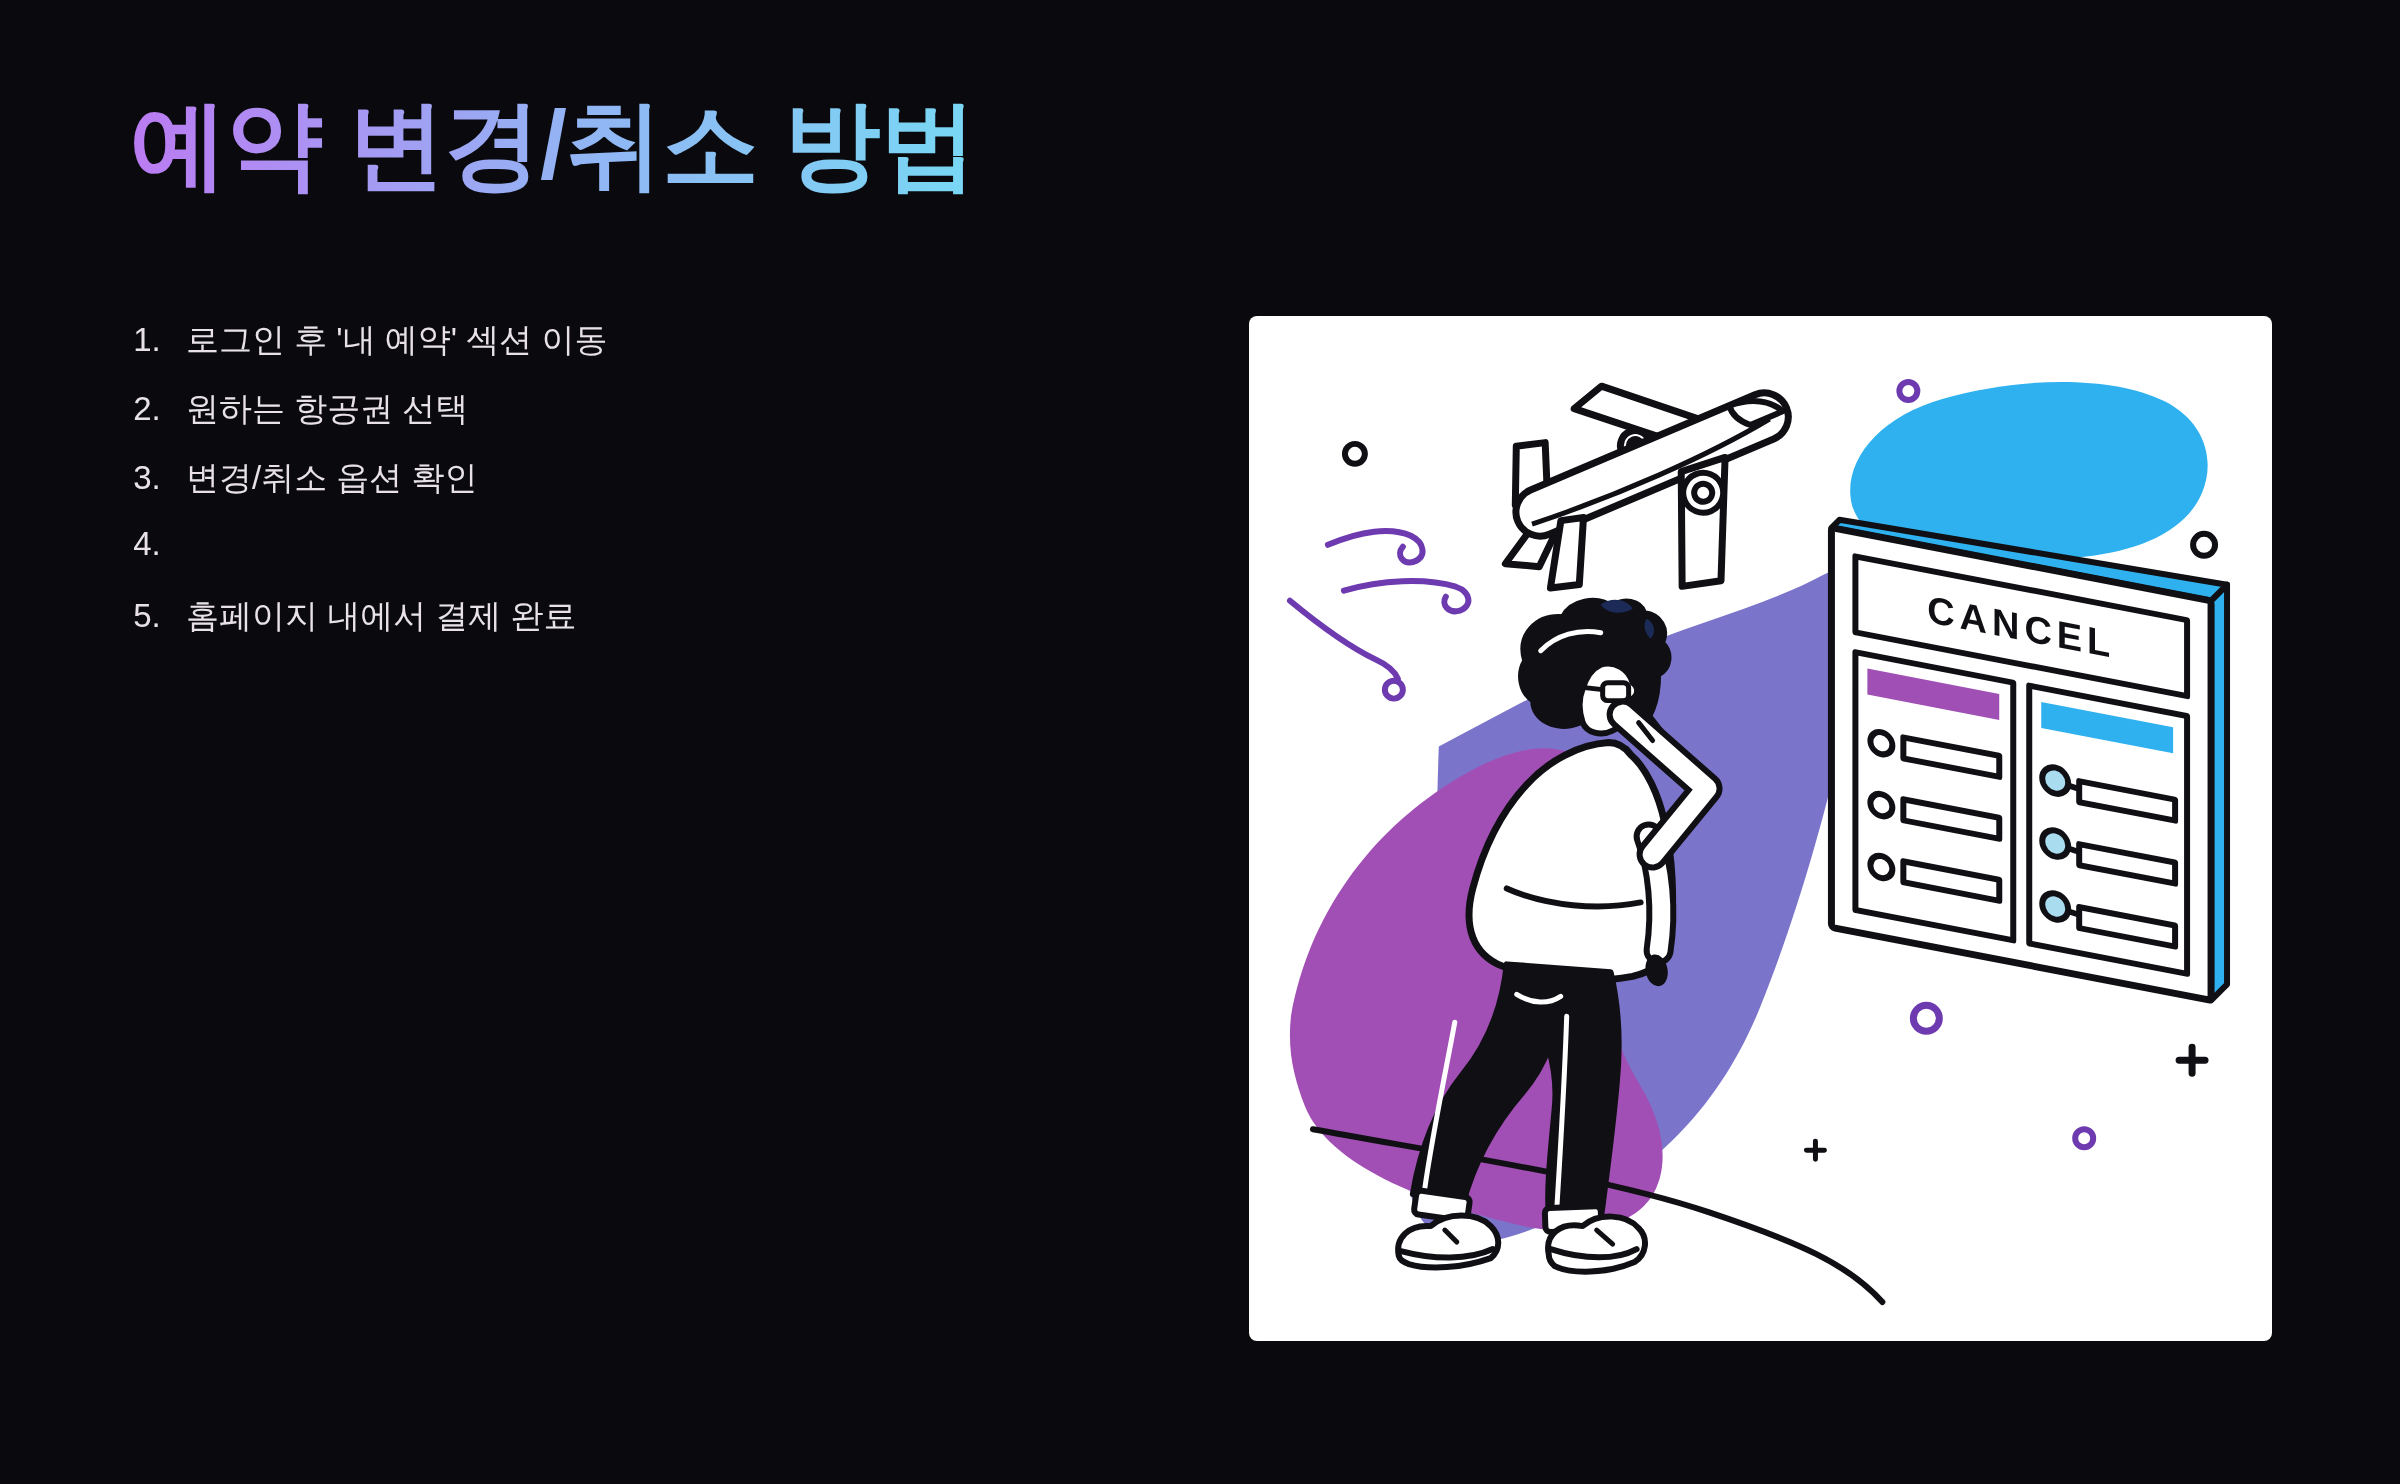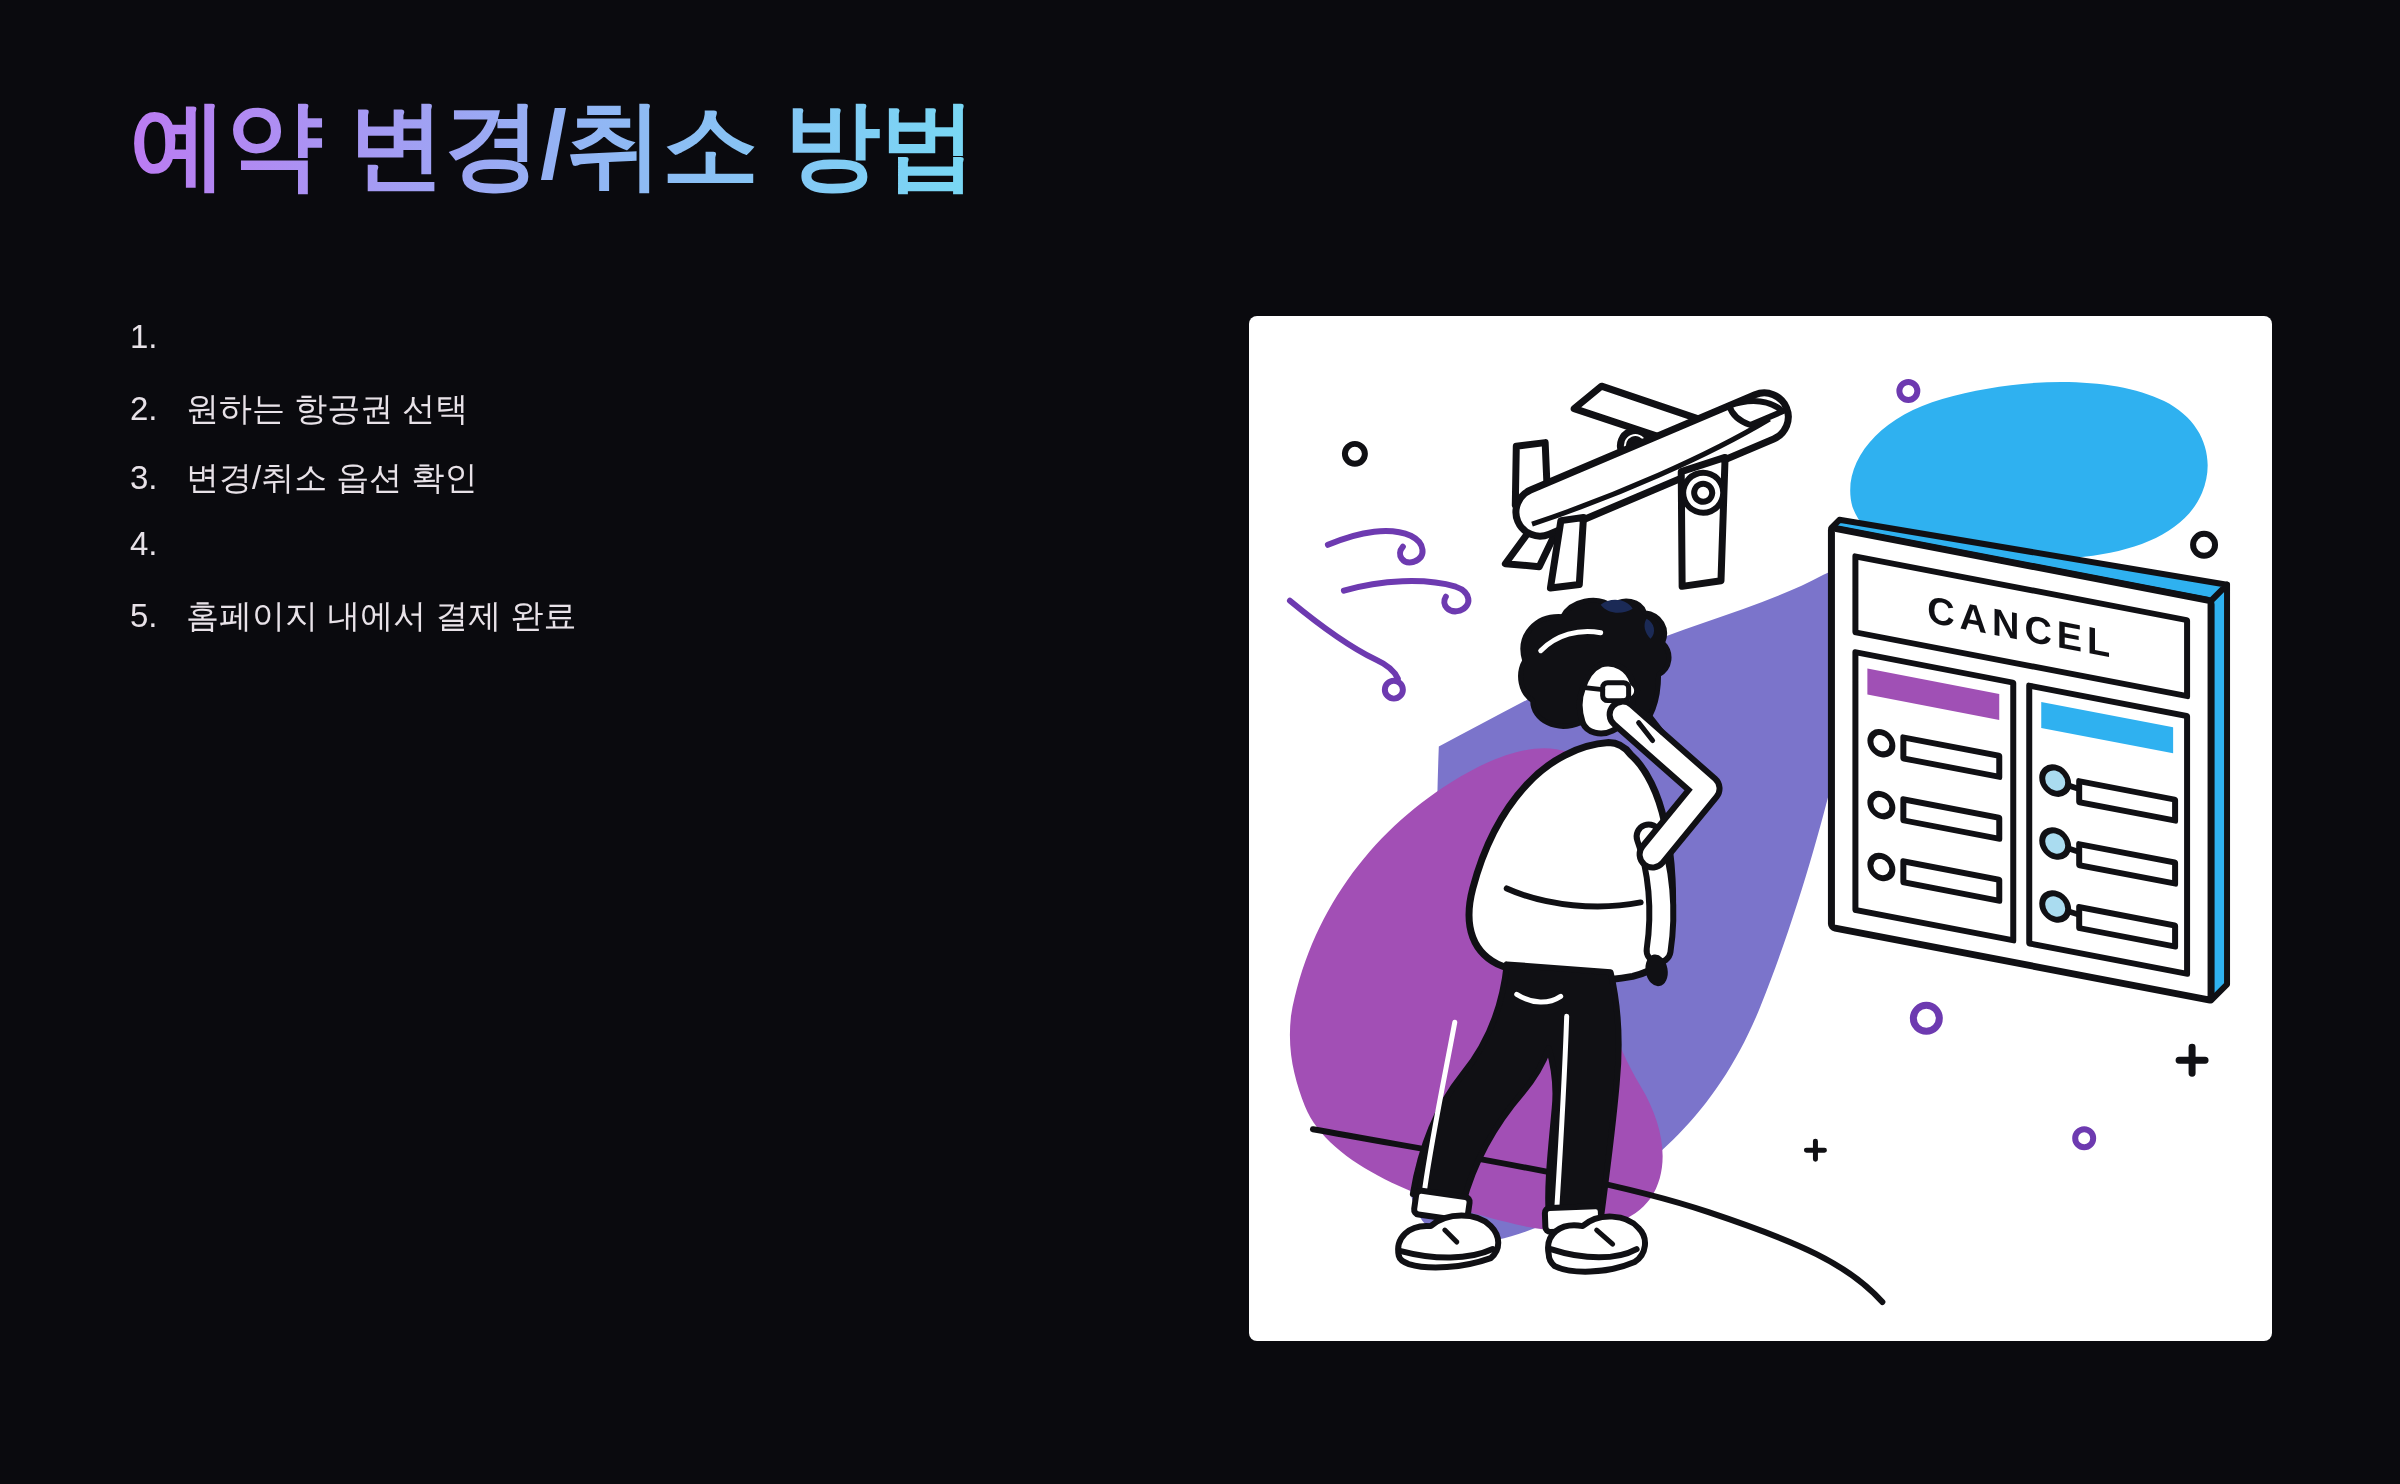--- a/index.html
+++ b/index.html
@@ -3,21 +3,21 @@
 <meta charset="utf-8">
 <style>
   * { margin: 0; padding: 0; box-sizing: border-box; }
   html, body { width: 2400px; height: 1484px; }
   body {
     background: #0a0a0e;
     font-family: "Liberation Sans", "DejaVu Sans", sans-serif;
     position: relative;
     overflow: hidden;
   }
-  .slide { position: absolute; inset: 0; }
+  .slide { position: absolute; inset: 0; text-align: center; }
 
   .title {
     position: absolute;
     left: 130px;
     top: 84px;
     font-size: 97px;
     font-weight: 700;
     letter-spacing: -1px;
     line-height: 1.25;
     background: linear-gradient(90deg, #bb7bf2 0%, #93b4f4 52%, #78d8f4 100%);
@@ -69,20 +69,21 @@
 </head>
 <body>
 
 <main class="slide">
 
   <h1 class="title">예약 변경/취소 방법</h1>
 
   <ol class="steps">
     <li class="step">
       <span class="num">1.</span>
+      <span class="txt">로그인 후 '내 예약' 섹션 이동</span>
     </li>
     <li class="step">
       <span class="num">2.</span>
       <span class="txt">원하는 항공권 선택</span>
     </li>
     <li class="step">
       <span class="num">3.</span>
       <span class="txt">변경/취소 옵션 확인</span>
     </li>
     <li class="step">

